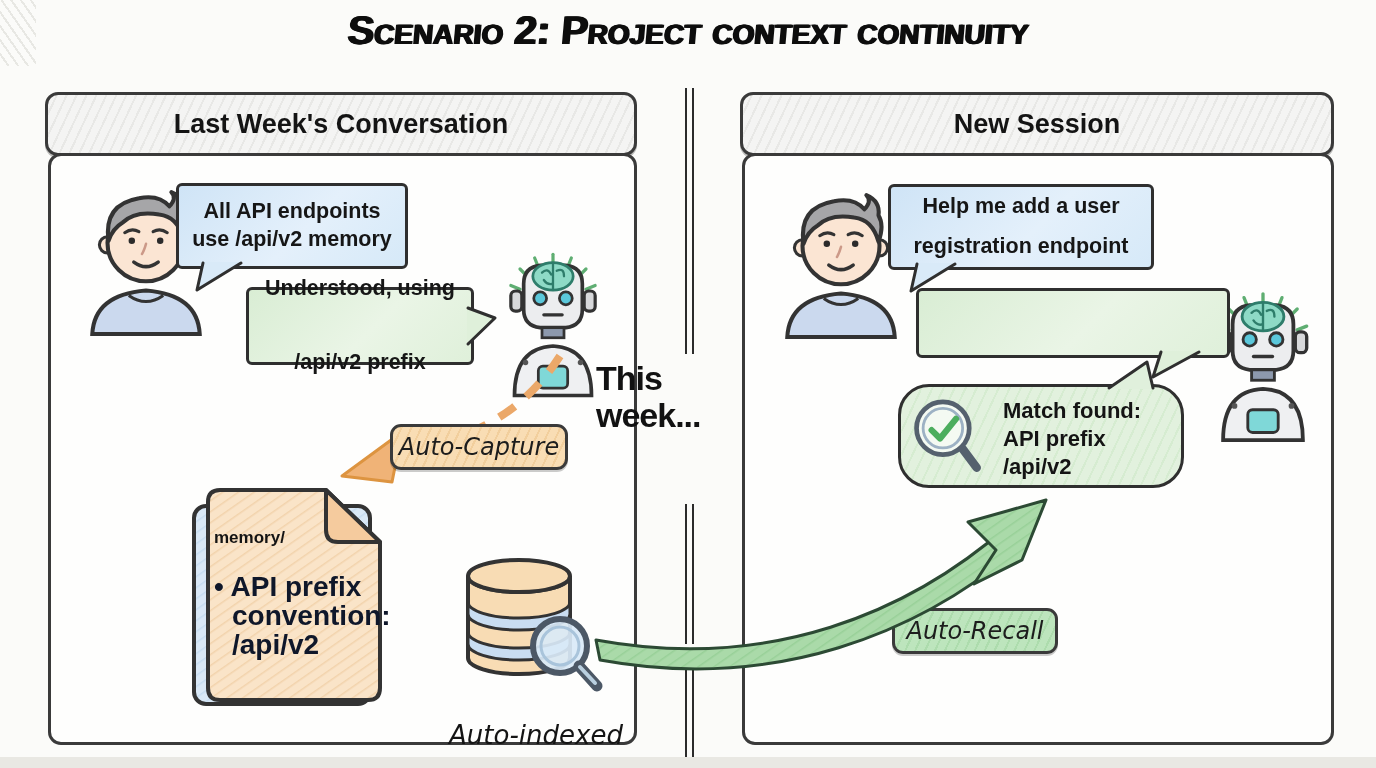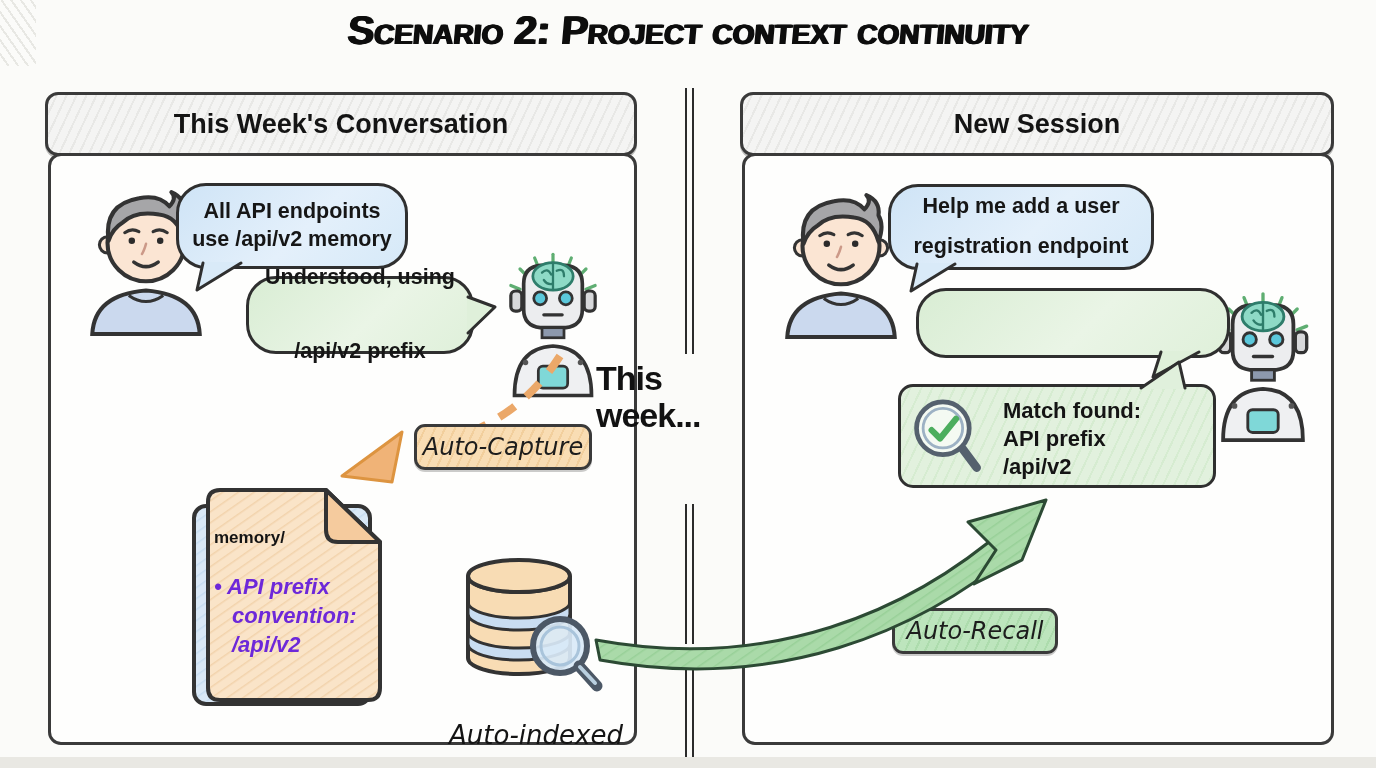--- a/index.html
+++ b/index.html
@@ -33,21 +33,21 @@
     position:absolute; left:685px; width:5px;
     border-left:2.5px solid #2b2b2b; border-right:2.5px solid #2b2b2b;
   }
   .this-week{
     position:absolute; left:596px; top:360px; width:190px; text-align:left;
     font-size:34px; line-height:1.1; font-weight:bold; color:#121212; letter-spacing:-1px;
   }
   .bottom-strip{position:absolute; left:0; bottom:0; width:1376px; height:11px; background:#e9e8e3;}
   
   .bubble{
-    position:absolute; border:3px solid #2f2f2f; border-radius:30px;
+    position:absolute; border:3px solid #2f2f2f; border-radius:6px;
     display:flex; flex-direction:column; align-items:center; justify-content:center;
     font-size:21.5px; font-weight:bold; line-height:1.28; text-align:center; color:#161616;
   }
   .bubble.blue{background:linear-gradient(135deg,#cfe4f6 0%,#e4f0fb 55%,#d6e9f8 100%);}
   .bubble.green{background:linear-gradient(135deg,#d9edd4 0%,#eaf5e6 55%,#dff0da 100%);}
   .tail{position:absolute; overflow:visible;}
   .tail polygon{stroke:none;}
   .tail polyline{fill:none; stroke:#2f2f2f; stroke-width:3; stroke-linejoin:round; stroke-linecap:round;}
   
   .label-box{
@@ -57,43 +57,42 @@
     box-shadow:0 2px 0 rgba(0,0,0,.2);
   }
   .label-box.orange{background:repeating-linear-gradient(115deg,#f9ddb4 0 7px,#f2cf9d 7px 9px);}
   .label-box.greenfill{background:repeating-linear-gradient(115deg,#bde5bd 0 7px,#addcad 7px 9px);}
   .hand-caption{
     position:absolute; font-family:"DejaVu Sans", sans-serif; font-style:italic;
     font-size:26px; color:#141414; text-align:center;margin-top:32px;
   }
   
   .memory-title{position:absolute; font-size:17px; font-weight:bold; color:#141414;}
-  .memory-lines{position:absolute; font-size:22px; font-weight:bold; line-height:29px; color:#6d28d9;font-style:italic;}
+  .memory-lines{position:absolute; font-size:28px; font-weight:bold; line-height:29px; color:#0f172a;}
   .memory-lines .indent{padding-left:18px;}
   
   .match-box{
-    position:absolute; border:3px solid #2f2f2f; border-radius:15px;
+    position:absolute; border:3px solid #2f2f2f; border-radius:31px;
     background:repeating-linear-gradient(115deg,#e2f1de 0 8px,#d6ecd1 8px 10px);
-    padding-left:32px;
   }
   .match-text{position:absolute; left:102px; top:10px; font-size:22px; font-weight:bold; line-height:28px; text-align:left; color:#141414;}
   .abs{position:absolute;}
   svg{display:block; overflow:visible;}
 </style>
 </head>
 <body>
 
 <div class="stage">
 
   <div class="corner-hatch"></div>
 
   <div class="title">Scenario 2: Project context continuity</div>
 
   <div class="panel-header" style="left:45px; top:92px; width:586px;">
-    <span>This Week's Conversation</span>
+    <span>Last Week's Conversation</span>
   </div>
   <div class="panel-body" style="left:48px; top:153px; width:583px; height:586px;"></div>
 
   <div class="panel-header" style="left:740px; top:92px; width:588px;">
     <span>New Session</span>
   </div>
   <div class="panel-body" style="left:742px; top:153px; width:586px; height:586px;"></div>
 
   <div class="divider-seg" style="top:88px; height:266px;"></div>
   <div class="divider-seg" style="top:504px; height:140px;"></div>
@@ -121,21 +120,21 @@
 
   <div class="bubble blue" style="left:176px; top:183px; width:226px; height:80px;">
     <div>All API endpoints</div>
     <div>use /api/v2 memory</div>
     <svg class="tail" style="left:16px; bottom:-26px;" width="48" height="30" viewBox="0 0 48 30">
       <polygon points="8,0 46,0 2,28" fill="#d9eaf8"></polygon>
       <polyline points="8,1 2,28 46,1"></polyline>
     </svg>
   </div>
 
-  <div class="bubble green" style="left:246px; top:276px; width:222px; height:72px;gap:46px;">
+  <div class="bubble green" style="left:246px; top:287px; width:222px; height:72px;gap:46px;">
     <div>Understood, using</div>
     <div>/api/v2 prefix</div>
     <svg class="tail" style="right:-26px; top:12px;" width="30" height="44" viewBox="0 0 30 44">
       <polygon points="0,6 0,42 28,16" fill="#dff0da"></polygon>
       <polyline points="1,6 28,16 1,42"></polyline>
     </svg>
   </div>
 
   <svg class="abs" style="left:498px; top:250px;" width="110" height="148" viewBox="0 0 120 160">
     <g stroke="#5FAE72" stroke-width="3.5" stroke-linecap="round" fill="none">
@@ -160,21 +159,21 @@
     <circle cx="30" cy="122" r="3" fill="#555"></circle>
       <circle cx="90" cy="122" r="3" fill="#555"></circle>
     <rect x="44" y="126" width="32" height="24" rx="5" fill="#7FD8D8" stroke="#333" stroke-width="3"></rect>
   </svg>
 
   <svg class="abs" style="left:330px; top:340px;" width="260" height="150" viewBox="0 0 260 150">
     <path d="M230,16 C200,62 160,92 92,108" fill="none" stroke="#EBA869" stroke-width="8" stroke-dasharray="19 15"></path>
     <polygon points="12,136 72,92 62,142" fill="#F0B377" stroke="#DD9440" stroke-width="3" stroke-linejoin="round"></polygon>
   </svg>
 
-  <div class="label-box orange" style="left:390px; top:424px; width:172px; height:40px;margin-left:24px;">
+  <div class="label-box orange" style="left:390px; top:424px; width:172px; height:40px;">
     <span>Auto-Capture</span>
   </div>
 
   <svg class="abs" style="left:186px; top:484px;" width="212" height="228" viewBox="0 0 212 228">
     <defs>
       <pattern id="hatchO" patternUnits="userSpaceOnUse" width="9" height="9" patternTransform="rotate(55)">
         <rect width="9" height="9" fill="#FAE4C8"></rect>
         <line x1="0" y1="0" x2="0" y2="9" stroke="#F2D3AC" stroke-width="3"></line>
       </pattern>
       <pattern id="hatchB" patternUnits="userSpaceOnUse" width="9" height="9" patternTransform="rotate(55)">

